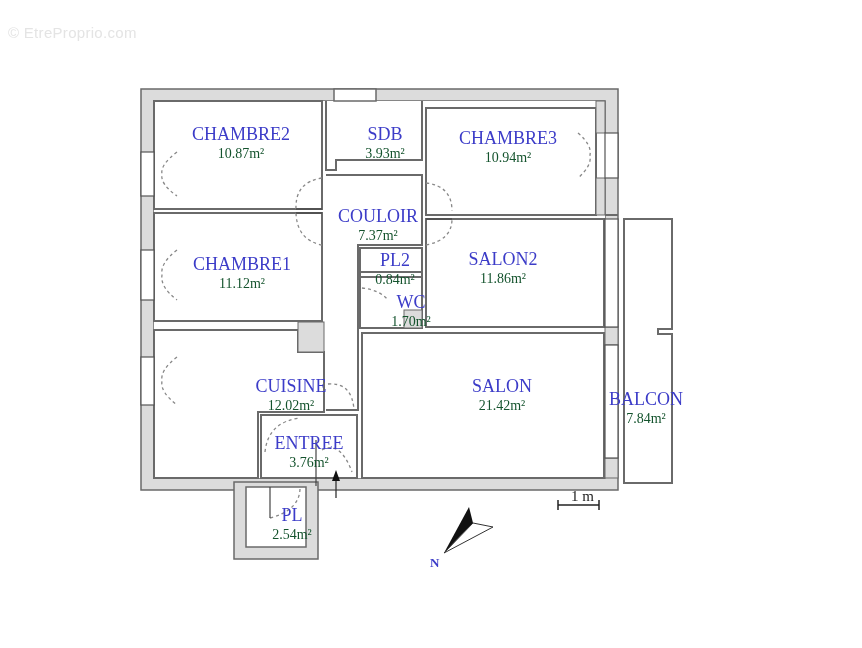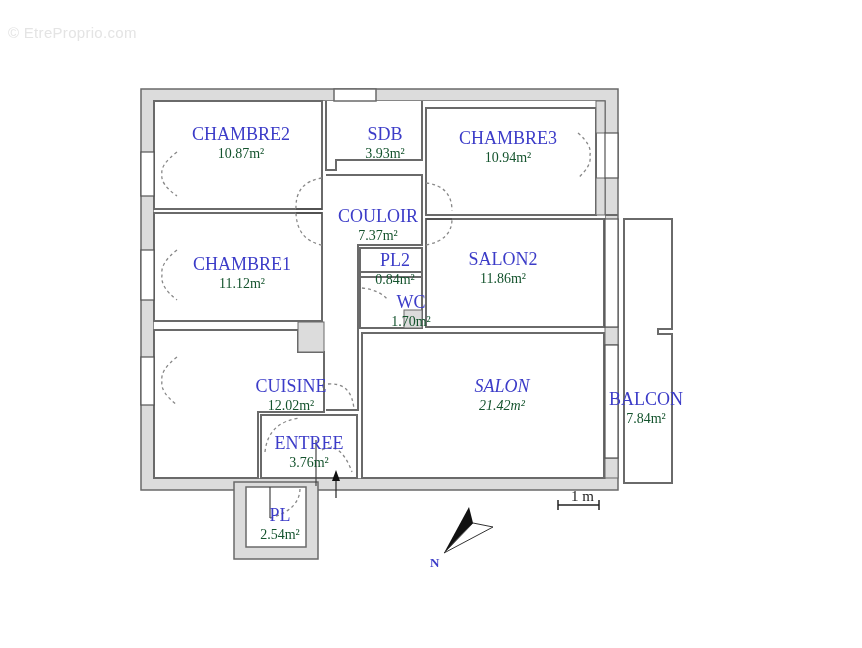--- a/index.html
+++ b/index.html
@@ -150,31 +150,31 @@
   <span class="area">11.86m²</span>
 </div>
 <div class="lbl" style="left:375px;top:292px;margin-left:36px;">
   <span class="name">WC</span>
   <span class="area">1.70m²</span>
 </div>
 <div class="lbl" style="left:259px;top:376px;margin-left:32px;">
   <span class="name">CUISINE</span>
   <span class="area">12.02m²</span>
 </div>
-<div class="lbl" style="left:502px;top:376px;font-style:italic;">
+<div class="lbl" style="left:502px;top:376px;">
   <span class="name">SALON</span>
   <span class="area">21.42m²</span>
 </div>
 <div class="lbl" style="left:646px;top:389px;">
   <span class="name">BALCON</span>
   <span class="area">7.84m²</span>
 </div>
 <div class="lbl" style="left:309px;top:433px;">
   <span class="name">ENTREE</span>
   <span class="area">3.76m²</span>
 </div>
-<div class="lbl" style="left:280px;top:505px;">
+<div class="lbl" style="left:292px;top:505px;">
   <span class="name">PL</span>
   <span class="area">2.54m²</span>
 </div>
 
 <div class="scale-lbl" style="left:571px;top:488px;">1 m</div>
 <div class="north" style="left:430px;top:555px;">N</div>
 
 </body></html>

